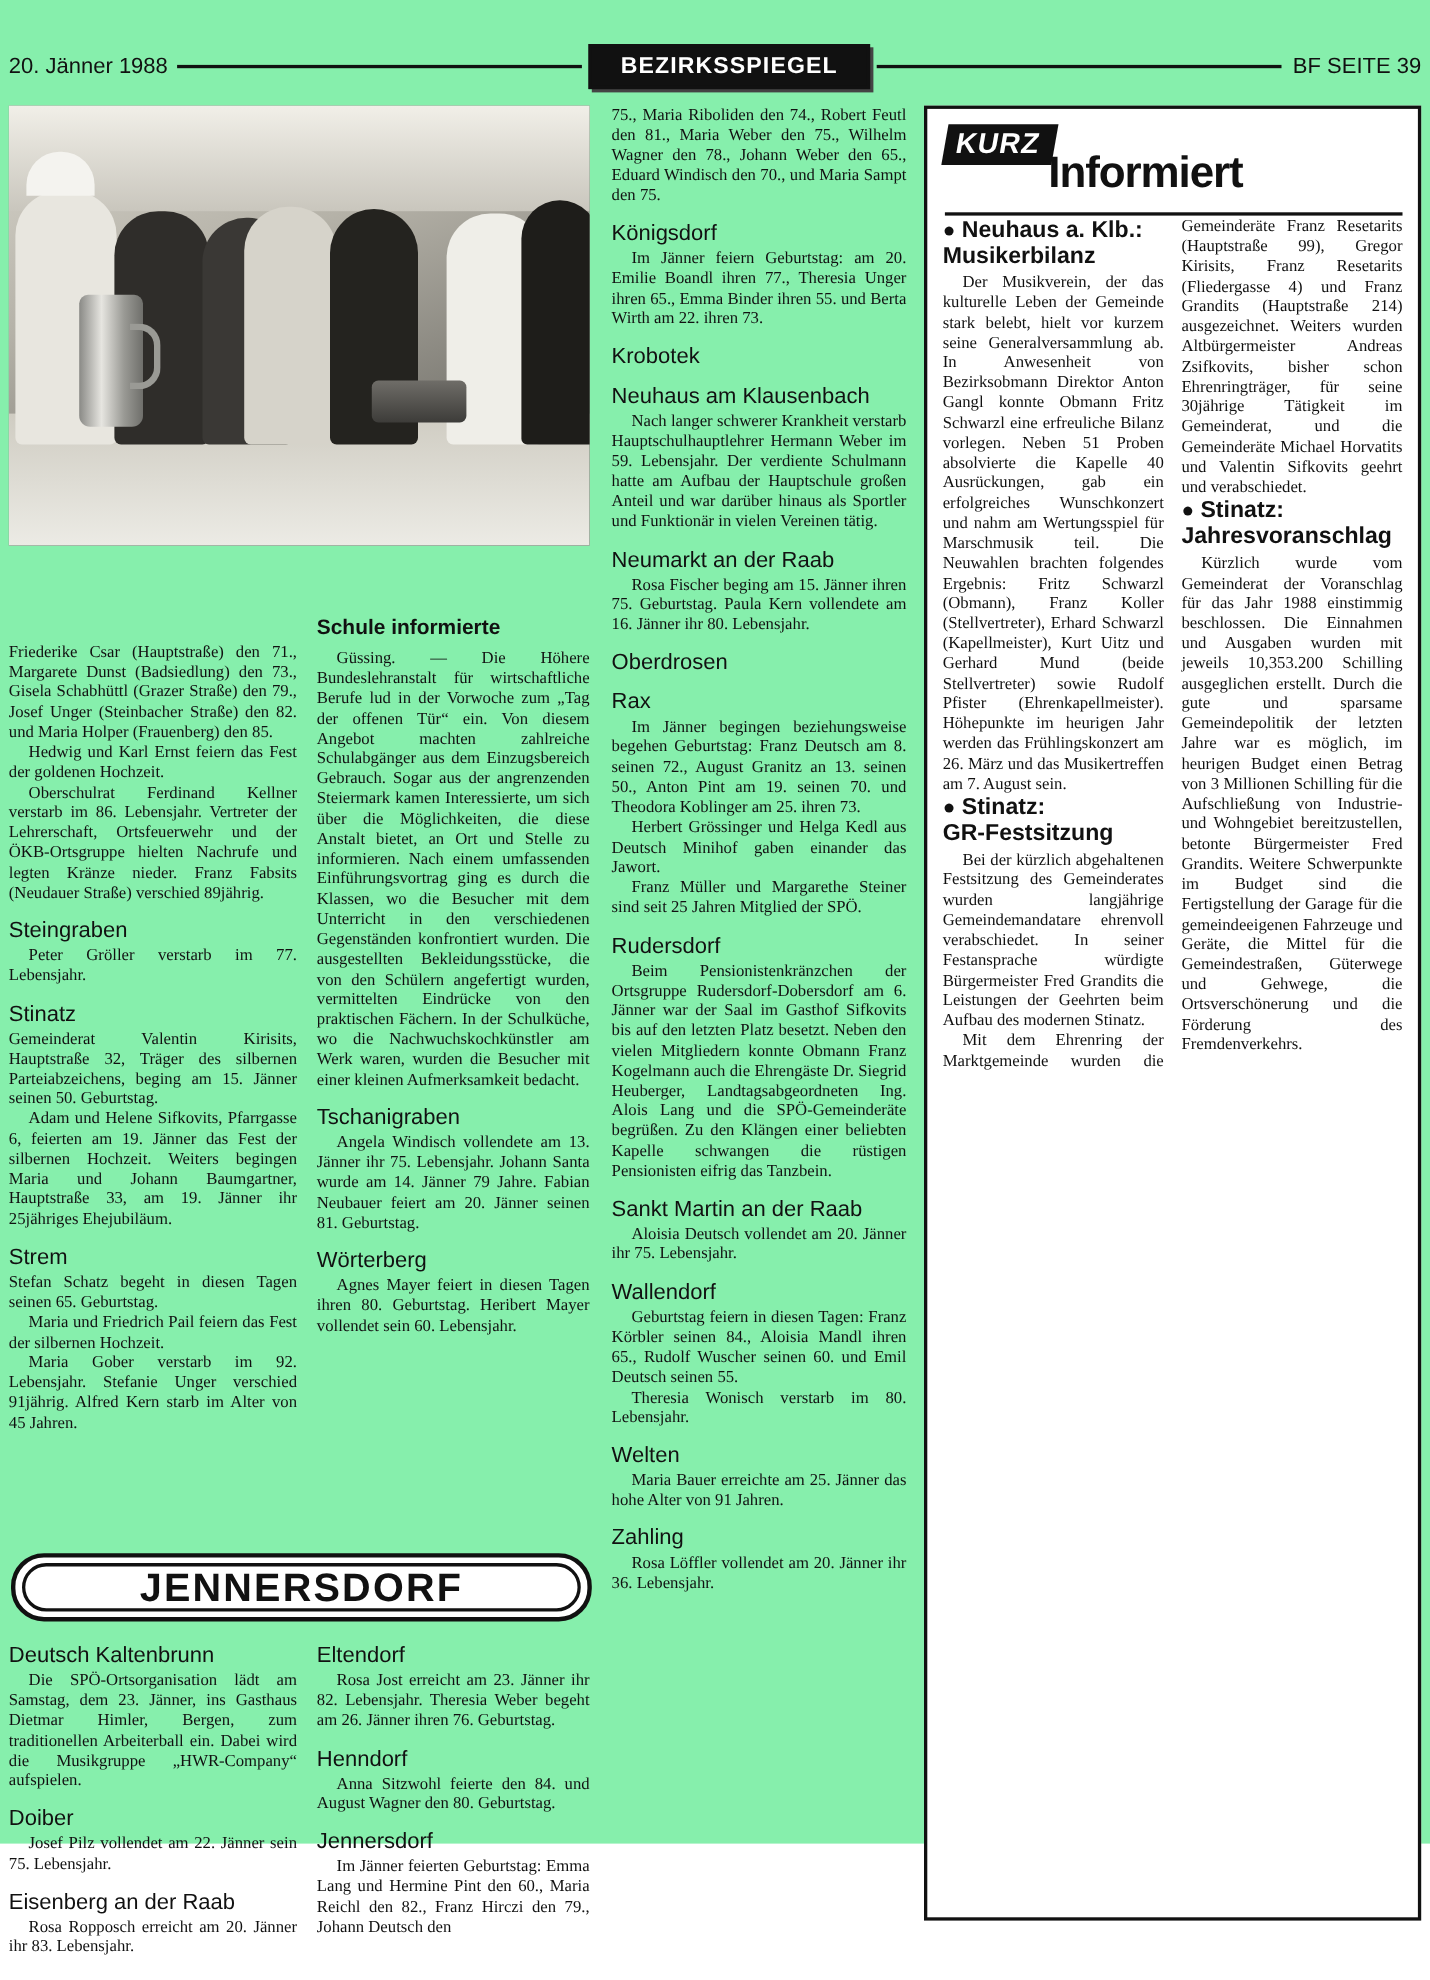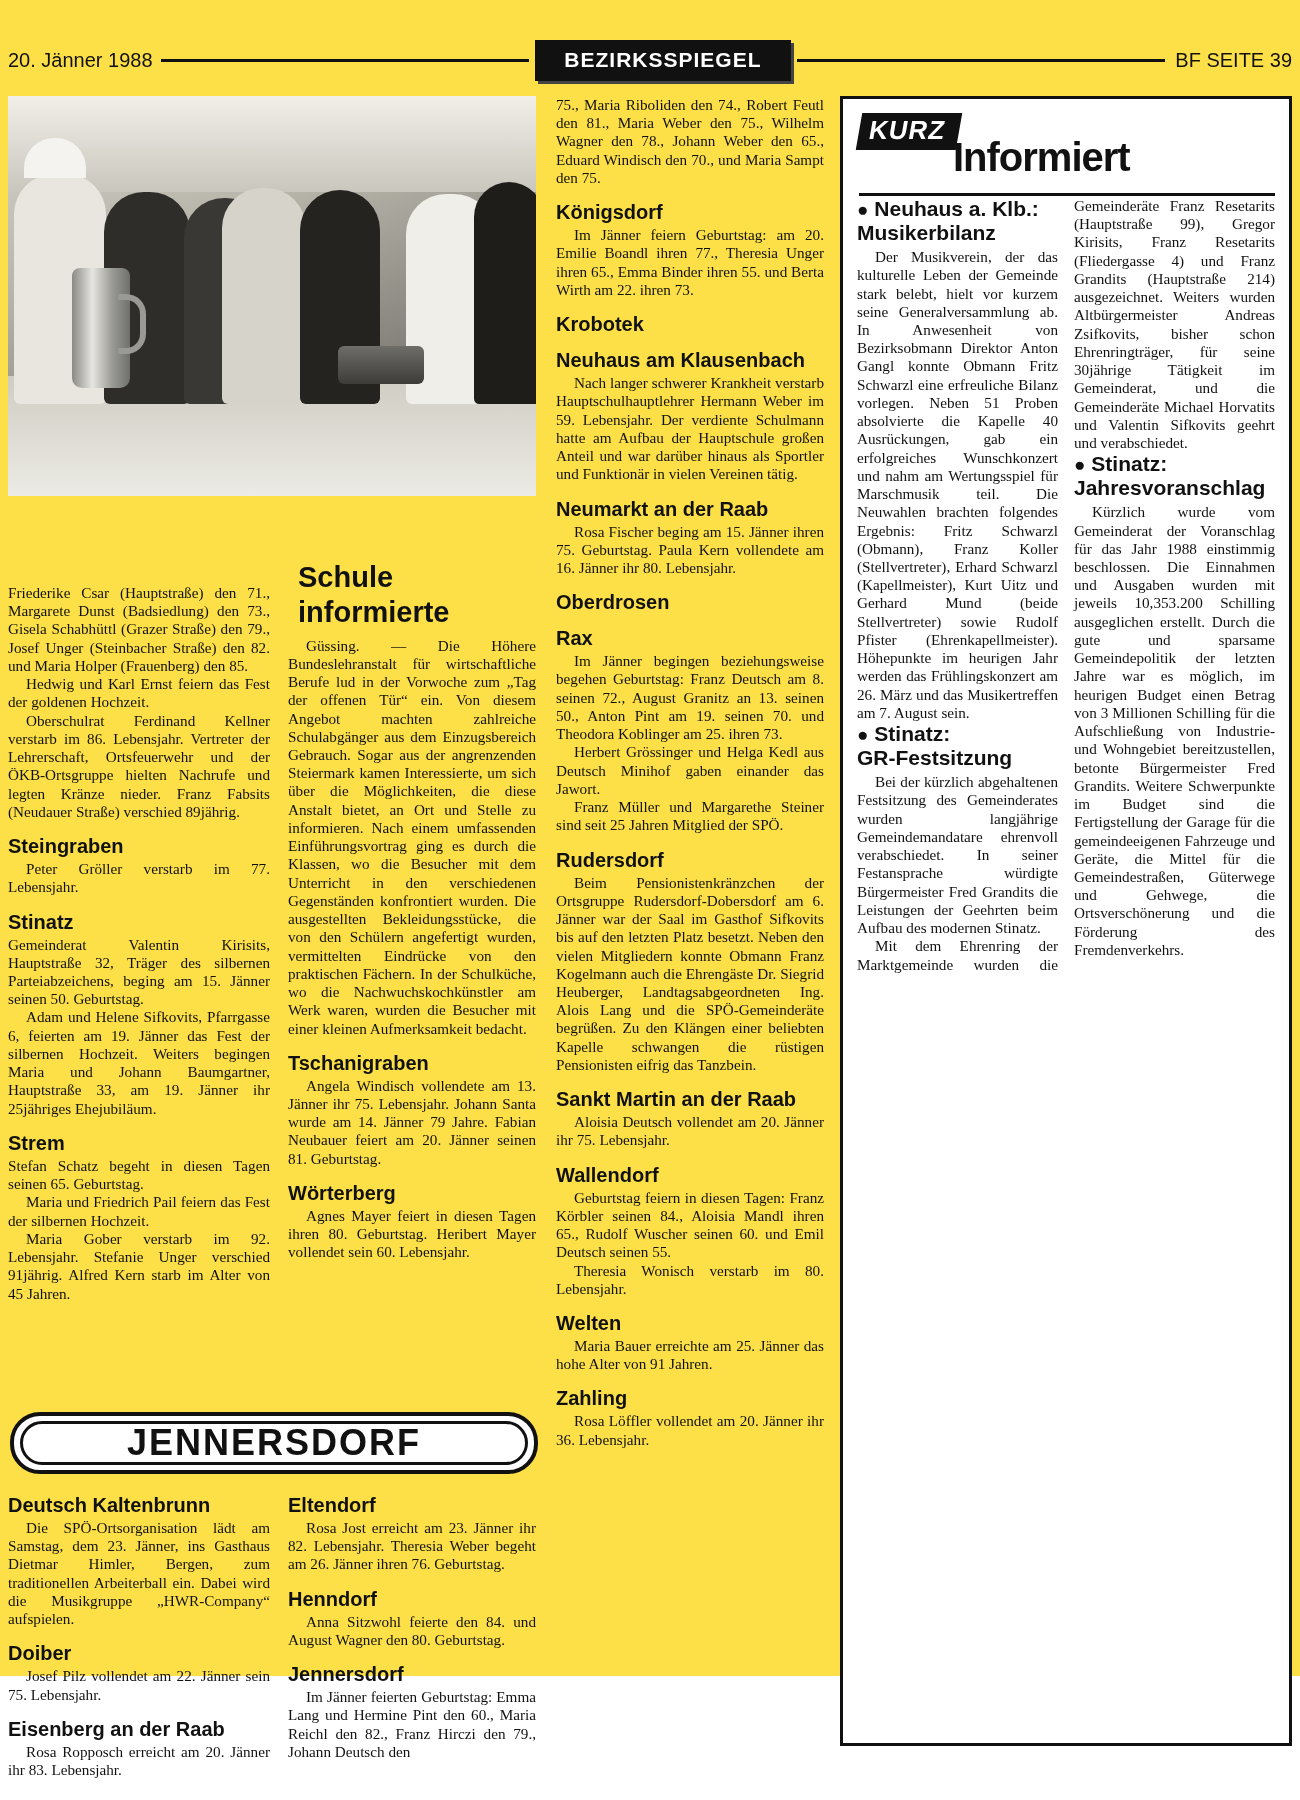--- a/index.html
+++ b/index.html
@@ -13,21 +13,21 @@
     font-family: "Liberation Serif", serif;
     color: #111;
     position: relative;
     overflow: hidden;
   }
   .page {
     position: absolute;
     left: 0; top: 0;
     width: 1300px;
     height: 1676px;
-    background: #fde047;
+    background: #86efac;
   }
 
   
   .masthead {
     position: absolute;
     left: 8px;
     top: 34px;
     width: 1284px;
     height: 52px;
     display: flex;
@@ -114,31 +114,31 @@
     width: 86px; height: 38px; border-radius: 6px;
     background: linear-gradient(180deg,#6f6d68,#3d3c39);
   }
   .cap {
     position:absolute; width: 62px; height: 40px; border-radius: 30px 30px 0 0;
     background: #f4f3ef; left: 10px; top: 58px;
   }
 
   h2.head {
     font-family: "Liberation Sans", sans-serif;
-    font-weight: bold;
+    font-weight: normal;
     font-size: 20px;
     margin: 14px 0 3px 0;
     line-height: 1.1;
   }
   h2.head.first { margin-top: 0; }
   h2.bighead {
     font-family: "Liberation Sans", sans-serif;
     font-weight: bold;
-    font-size: 29px;
-    margin: 0 0 7px 10px;
+    font-size: 19px;
+    margin: 0 0 7px 0;
   }
   p { margin: 0 0 0 0; text-indent: 18px; }
   p.noind { text-indent: 0; }
 
   
   .jenners {
     position: absolute;
     left: 10px;
     top: 1412px;
     width: 528px;

